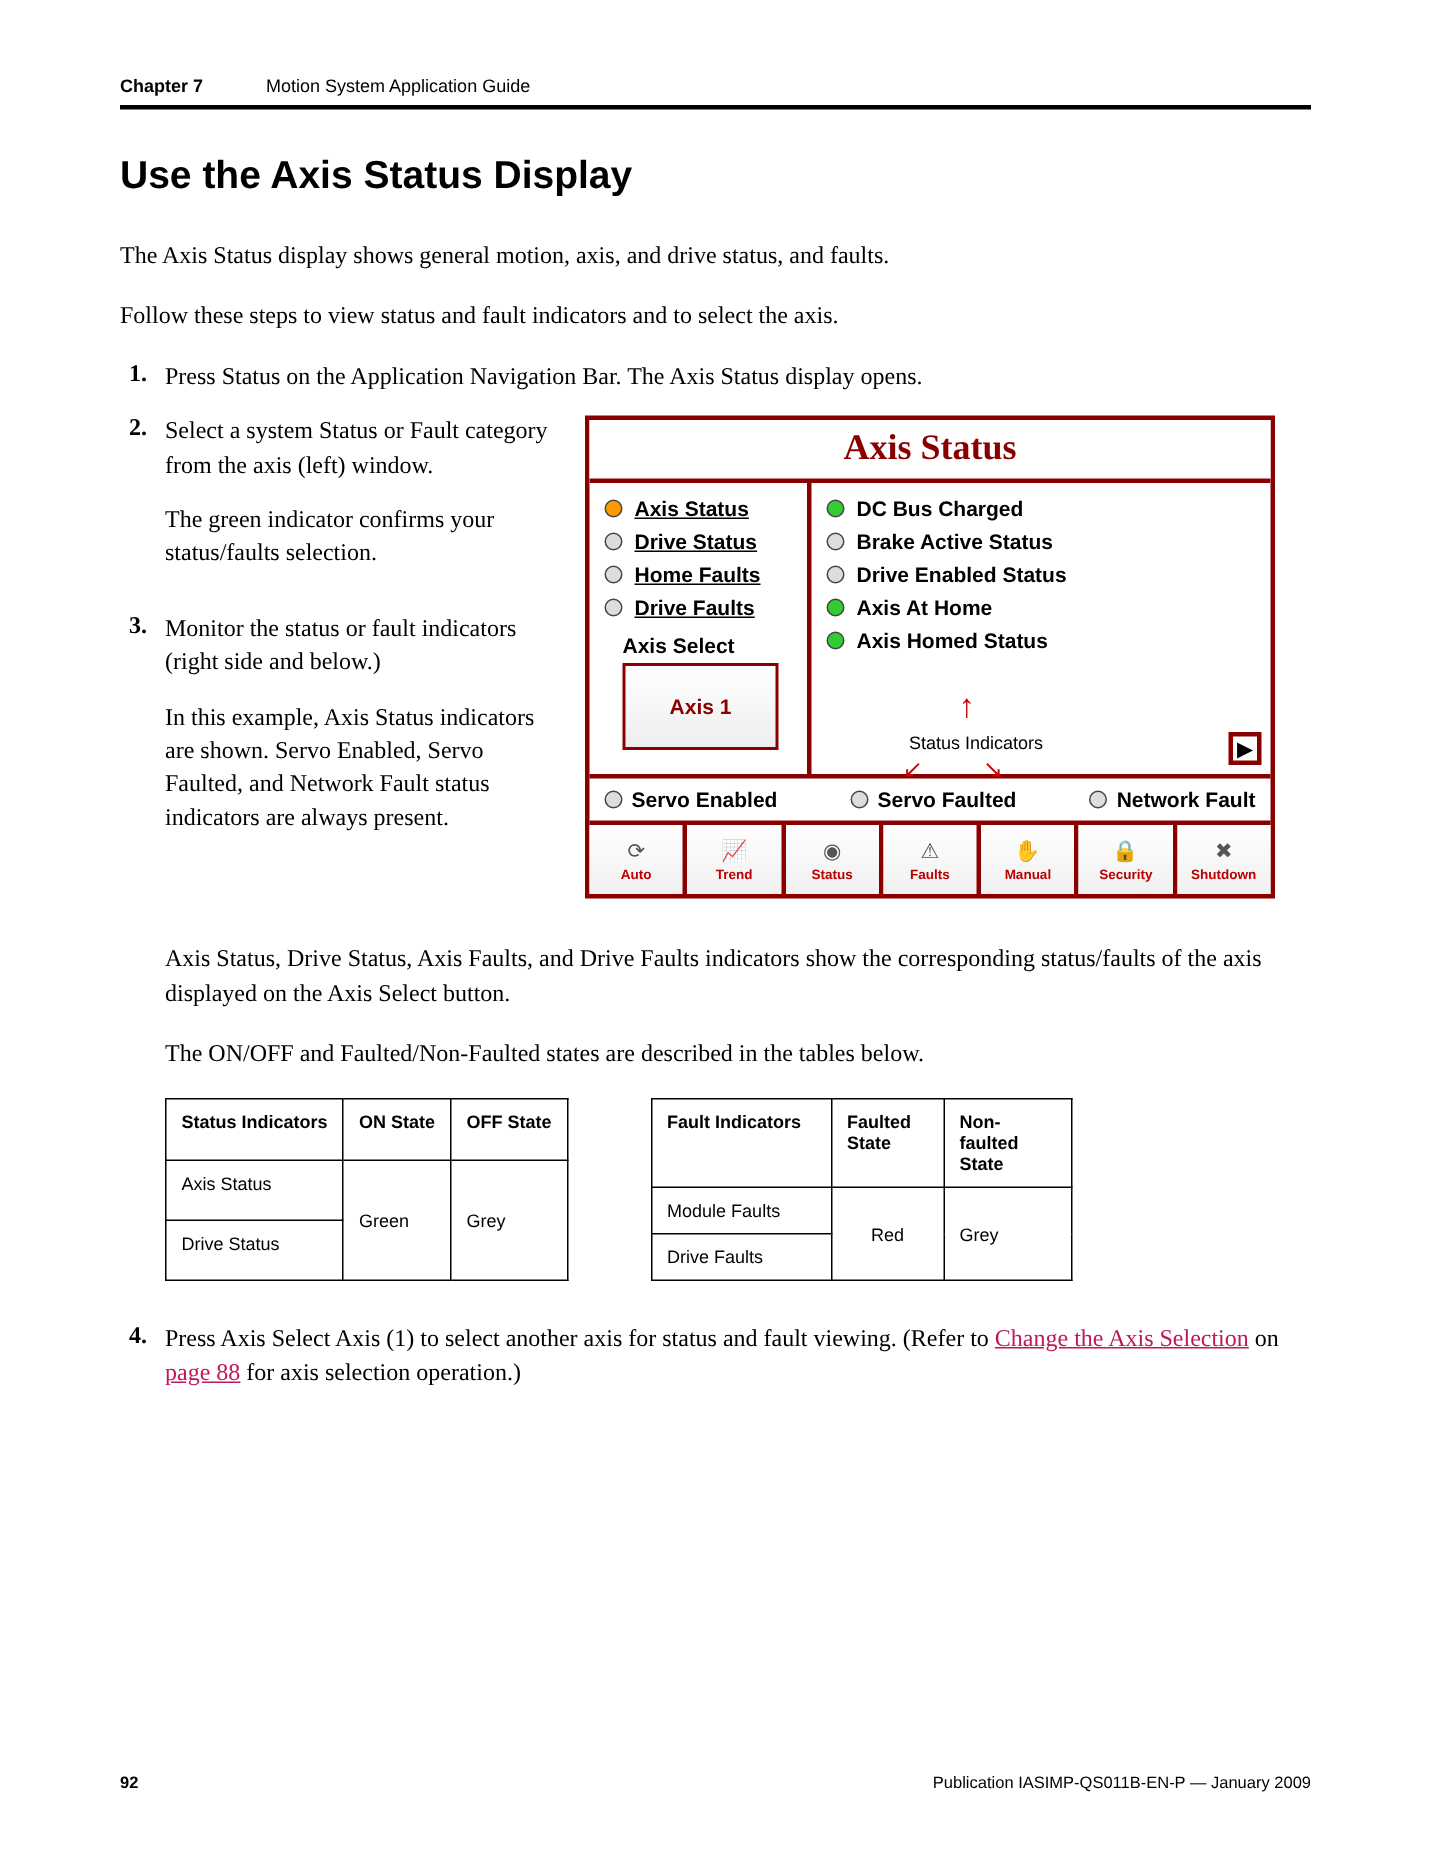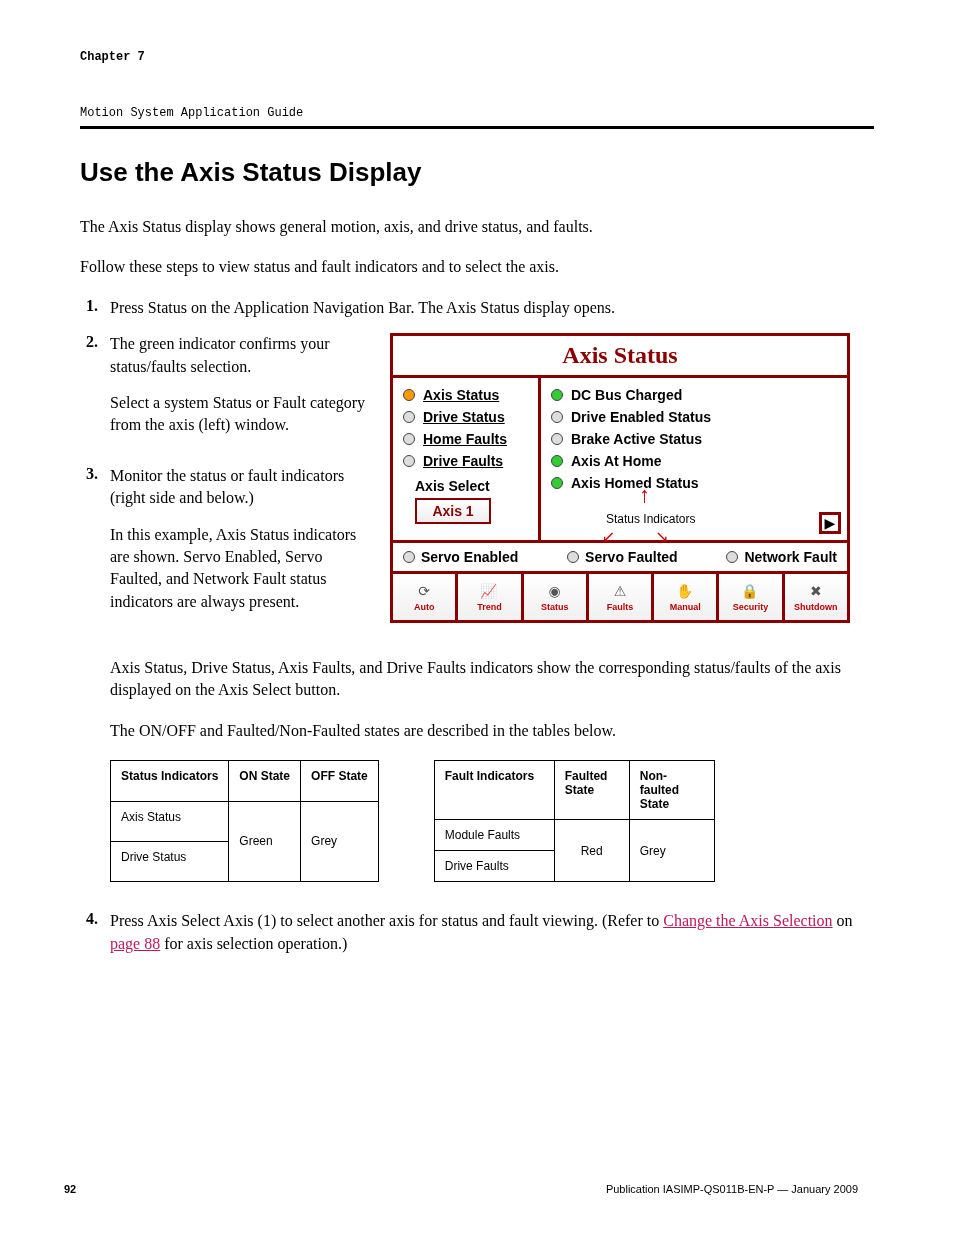--- a/index.html
+++ b/index.html
@@ -7,26 +7,25 @@
     font-family: Georgia, 'Times New Roman', serif;
     margin: 0;
     padding: 50px 80px 50px 80px;
     width: 954px;
     color: #000;
     background: #fff;
   }
   .hdr {
     display: flex;
     gap: 42px;
-    font-family: Liberation Mono, monospace;
+    font-family: Liberation Sans, sans-serif;
     font-size: 12px;
     border-bottom: 3px solid #000;
     padding-bottom: 6px;
     margin-bottom: 28px;
-    flex-direction: column;
   }
   .hdr .chap { font-weight: bold; }
   h1 {
     font-family: Arial, Helvetica, sans-serif;
     font-weight: bold;
     font-size: 26px;
     margin: 20px 0 28px 0;
   }
   p.body { font-size: 16px; margin: 0 0 18px 0; line-height: 1.4; }
   ol.steps { list-style: none; padding: 0; margin: 0; }
@@ -81,26 +80,26 @@
     flex-shrink: 0;
   }
   .prow .dot.green { background: #3c3; }
   .prow .dot.orange { background: #f90; }
   .axis-select-lbl {
     font-weight: bold; font-size: 14px;
     padding: 6px 10px 4px 22px;
   }
   .axis-select-btn {
     margin: 0 10px 10px 22px;
-    width: 76px;
+    width: 104px;
     border: 2px solid #8a0000;
     color: #8a0000;
     font-weight: bold;
     text-align: center;
-    padding: 3px 0;
+    padding: 19px 0;
     font-size: 14px;
     background: linear-gradient(#fff, #eee);
   }
   .status-ind-label {
     position: absolute;
     bottom: 14px;
     left: 65px;
     font-size: 12px;
     font-family: Arial, sans-serif;
     color: #000;
@@ -176,21 +175,21 @@
 
   a.lnk { color: #be185d; text-decoration: underline; }
 
   .ftr {
     display: flex;
     justify-content: space-between;
     font-family: Arial, Helvetica, sans-serif;
     font-size: 11px;
     position: fixed;
     bottom: 40px;
-    left: 64px;
+    left: 80px;
     right: 80px;
     width: 794px;
   }
   .ftr .pg { font-weight: bold; }
 </style>
 </head>
 <body>
 
 <div class="hdr">
   <span class="chap">Chapter 7</span>
@@ -209,22 +208,22 @@
     <span class="txt">Press Status on the Application Navigation Bar. The Axis Status display opens.</span>
   </li>
 
   <li style="display:block;">
     <div class="step-row">
       <div class="step-left">
 
         <div style="display:flex;gap:12px;margin-bottom:14px;">
           <span class="num" style="min-width:18px;text-align:right;font-weight:bold;">2.</span>
           <div class="txt">
+            <p>Select a system Status or Fault category from the axis (left) window.</p>
             <p>The green indicator confirms your status/faults selection.</p>
-            <p>Select a system Status or Fault category from the axis (left) window.</p>
           </div>
         </div>
 
         <div style="display:flex;gap:12px;">
           <span class="num" style="min-width:18px;text-align:right;font-weight:bold;">3.</span>
           <div class="txt">
             <p>Monitor the status or fault indicators (right side and below.)</p>
             <p>In this example, Axis Status indicators are shown. Servo Enabled, Servo Faulted, and Network Fault status indicators are always present.</p>
           </div>
         </div>
@@ -255,25 +254,25 @@
               <div class="axis-select-lbl">Axis Select</div>
               <div class="axis-select-btn">Axis 1</div>
             </div>
             <div class="panel-right">
               <div class="prow">
                   <span class="dot green"></span>
                   <span>DC Bus Charged</span>
                 </div>
               <div class="prow">
                   <span class="dot"></span>
+                  <span>Brake Active Status</span>
+                </div>
+              <div class="prow">
+                  <span class="dot"></span>
                   <span>Drive Enabled Status</span>
-                </div>
-              <div class="prow">
-                  <span class="dot"></span>
-                  <span>Brake Active Status</span>
                 </div>
               <div class="prow">
                   <span class="dot green"></span>
                   <span>Axis At Home</span>
                 </div>
               <div class="prow">
                   <span class="dot green"></span>
                   <span>Axis Homed Status</span>
                 </div>
               <div class="arrow-up">↑</div>

